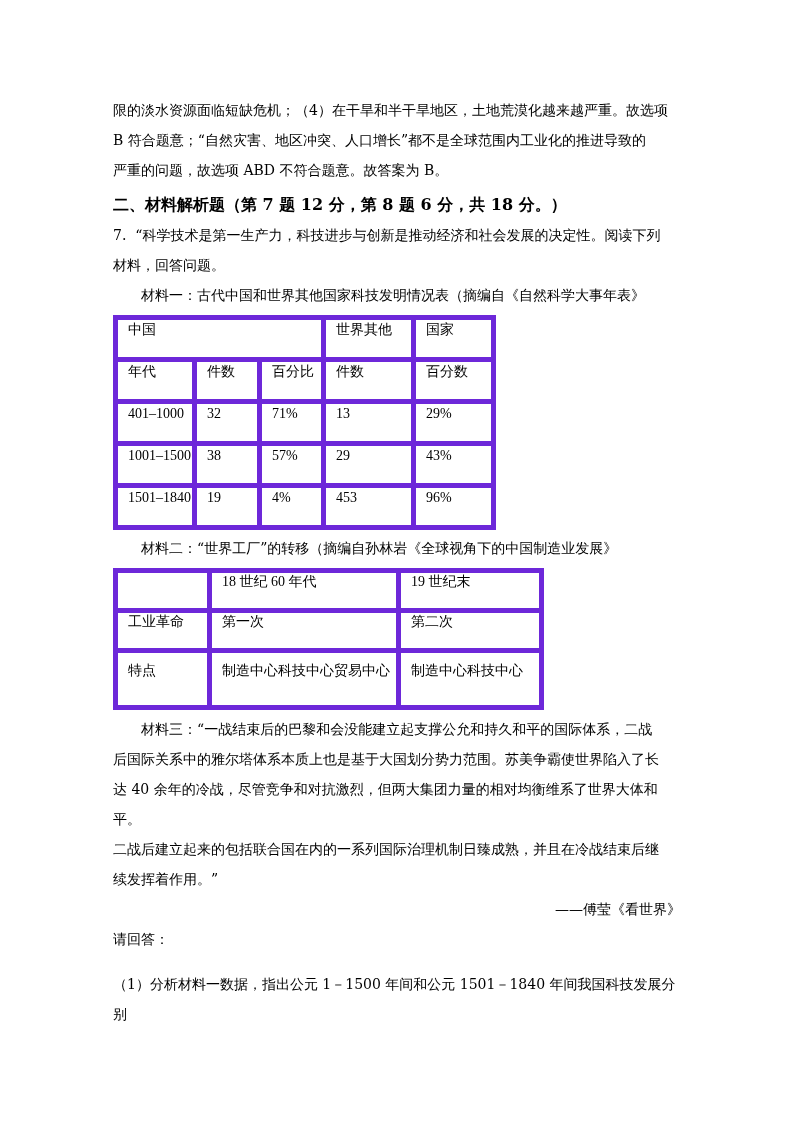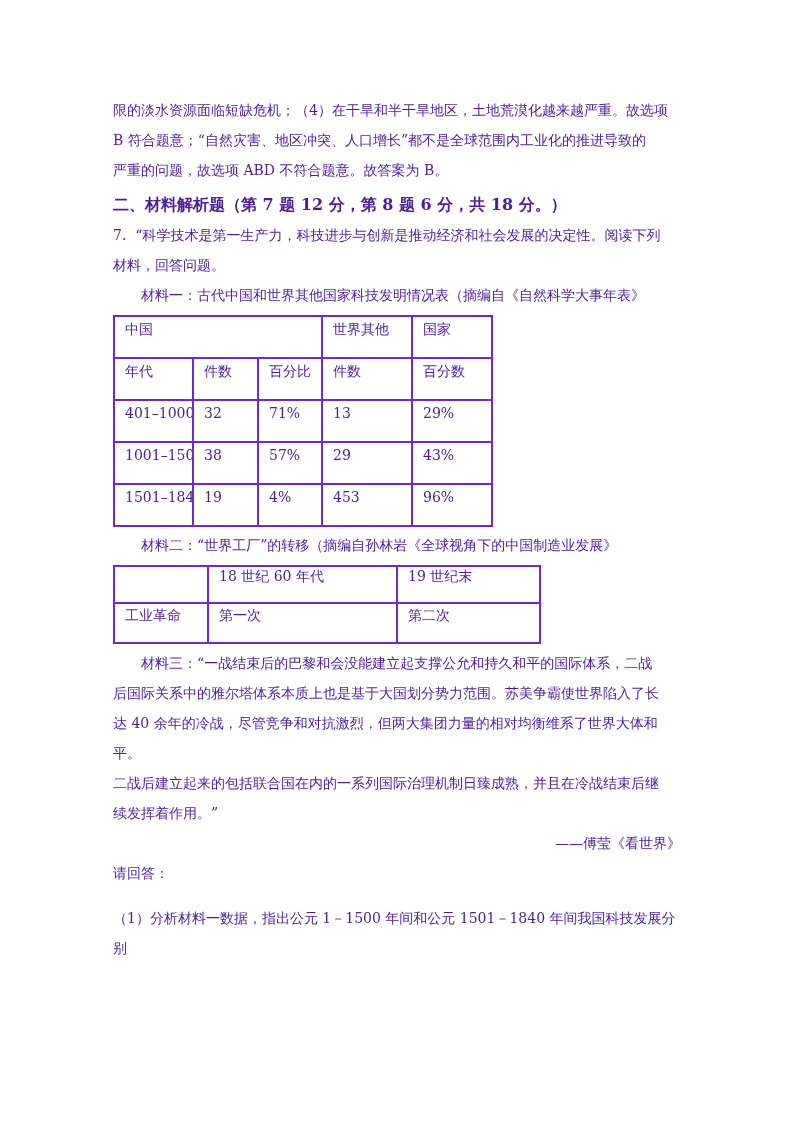--- a/index.html
+++ b/index.html
@@ -3,21 +3,21 @@
 <meta charset="utf-8">
 <style>
   * { margin: 0; padding: 0; box-sizing: border-box; }
   html, body { background: #888; }
   .page {
     position: relative;
     width: 794px;
     height: 1123px;
     margin: 0 auto;
     background: #ffffff;
-    color: #4c1d95;
+    color: #000000;
     font-family: "DejaVu Serif", "Liberation Serif", serif;
     font-size: 14px;
     line-height: 30px;
     padding: 95px 113px 0 113px;
     overflow: hidden;
   }
   .para { white-space: pre-wrap; }
   .heading {
     font-weight: bold;
     font-size: 16px;
@@ -29,27 +29,28 @@
   .caption2 { white-space: pre-wrap; text-indent: 28px; margin-top: 3px; }
   .m3 { margin-top: 4px; }
   .attribution { text-align: right; }
   .q1 { margin-top: 15px; }
   table {
     border-collapse: collapse;
     table-layout: fixed;
     margin-top: 5px;
   }
   td {
-    border: 2px solid #6d28d9;
+    border: 5px solid #6d28d9;
     padding: 0 0 17px 10px;
     vertical-align: middle;
     font-size: 14px;
     line-height: 18px;
     overflow: hidden;
     white-space: nowrap;
+    font-family: Liberation Serif, serif;
   }
   .tbl1 { width: 378px; }
   .tbl1 tr { height: 42px; }
   .tbl2 { width: 426px; }
   .tbl2 tr:nth-child(1) { height: 37px; }
   .tbl2 tr:nth-child(2) { height: 40px; }
   .tbl2 tr:nth-child(3) { height: 57px; }
   .tbl2 tr:nth-child(4) { height: 42px; }
 </style>
 </head>
@@ -125,20 +126,25 @@
         <tr>
           <td></td>
           <td>18 世纪 60 年代</td>
           <td>19 世纪末</td>
         </tr>
         <tr>
           <td>工业革命</td>
           <td>第一次</td>
           <td>第二次</td>
         </tr>
+        <tr>
+          <td>特点</td>
+          <td>制造中心科技中心贸易中心</td>
+          <td>制造中心科技中心</td>
+        </tr>
       </tbody>
   </table>
 
   <div class="para m3 indent-first">材料三：“一战结束后的巴黎和会没能建立起支撑公允和持久和平的国际体系，二战
 后国际关系中的雅尔塔体系本质上也是基于大国划分势力范围。苏美争霸使世界陷入了长
 达 40 余年的冷战，尽管竞争和对抗激烈，但两大集团力量的相对均衡维系了世界大体和平。
 二战后建立起来的包括联合国在内的一系列国际治理机制日臻成熟，并且在冷战结束后继
 续发挥着作用。”</div>
 
   <div class="attribution">——傅莹《看世界》</div>

